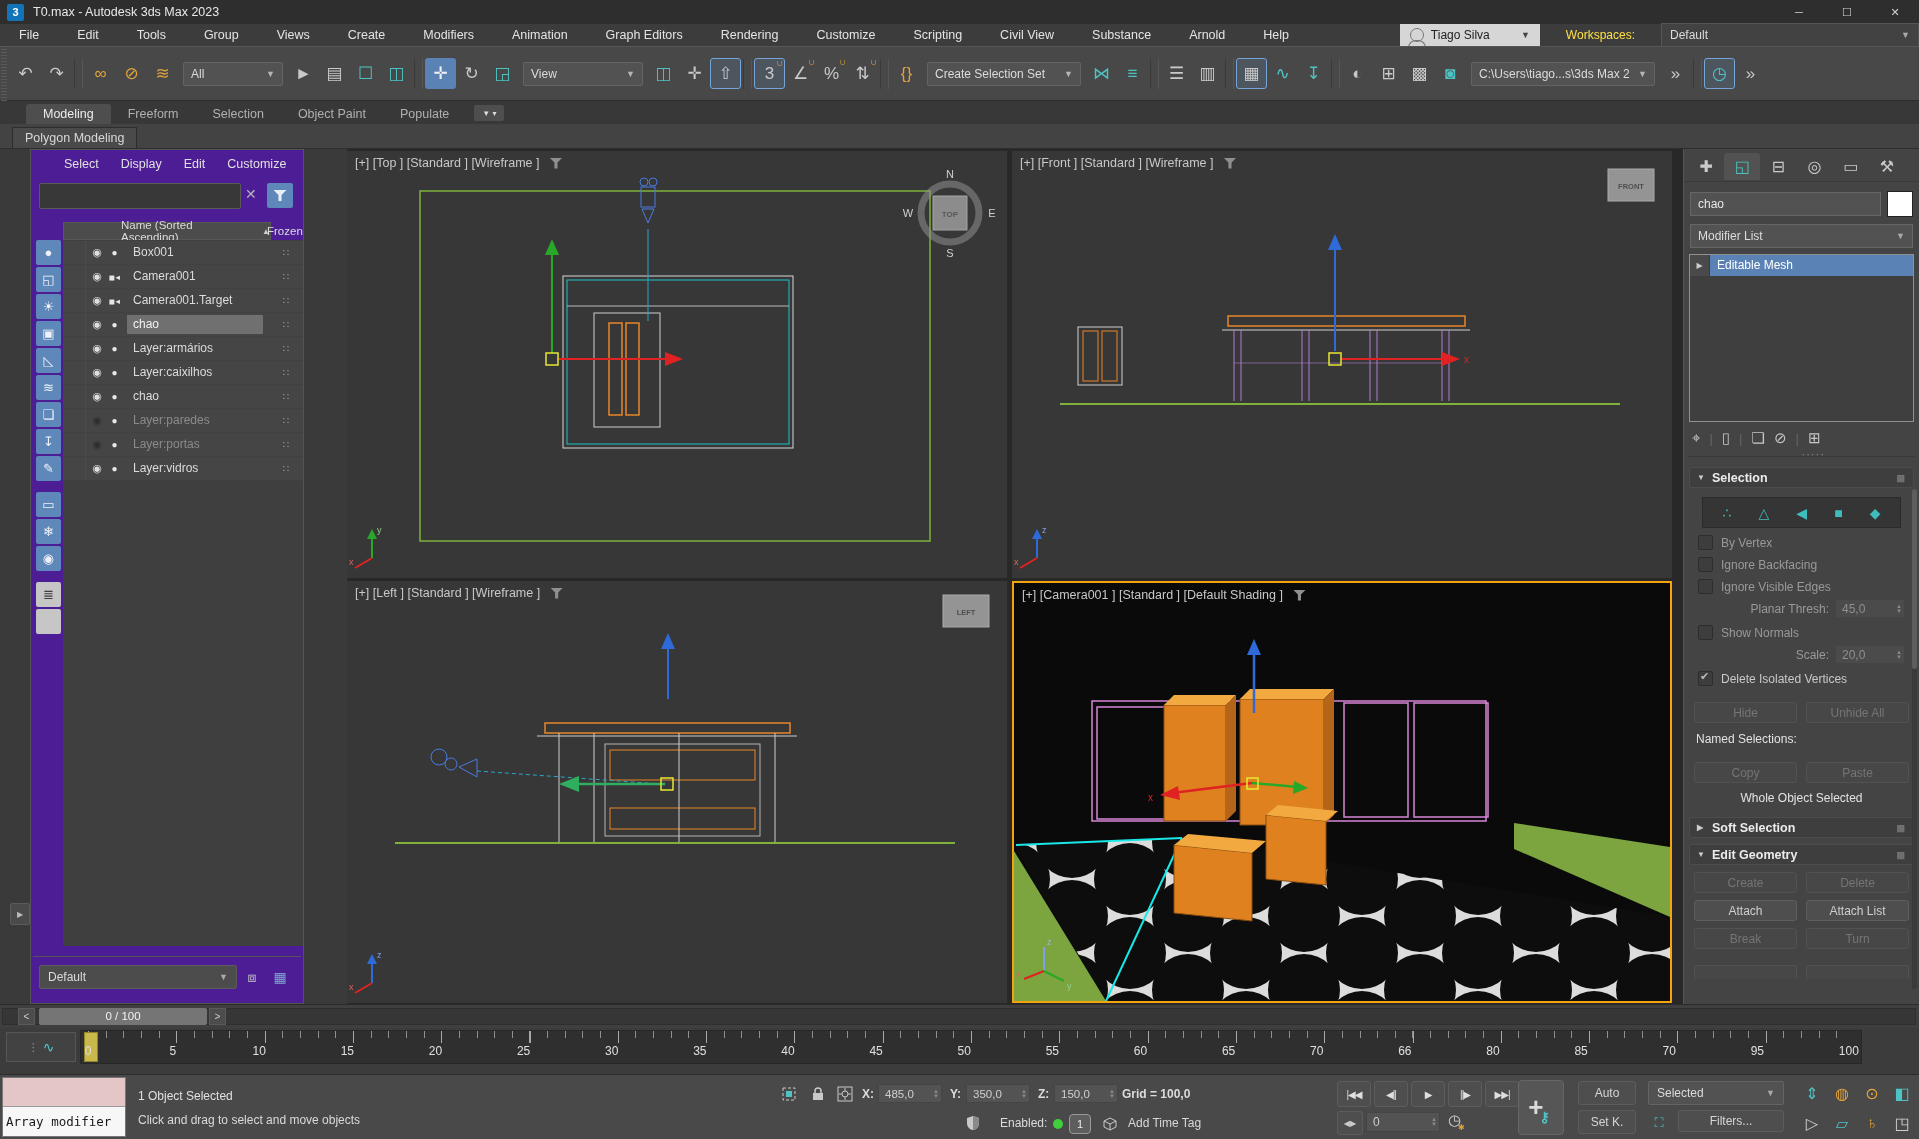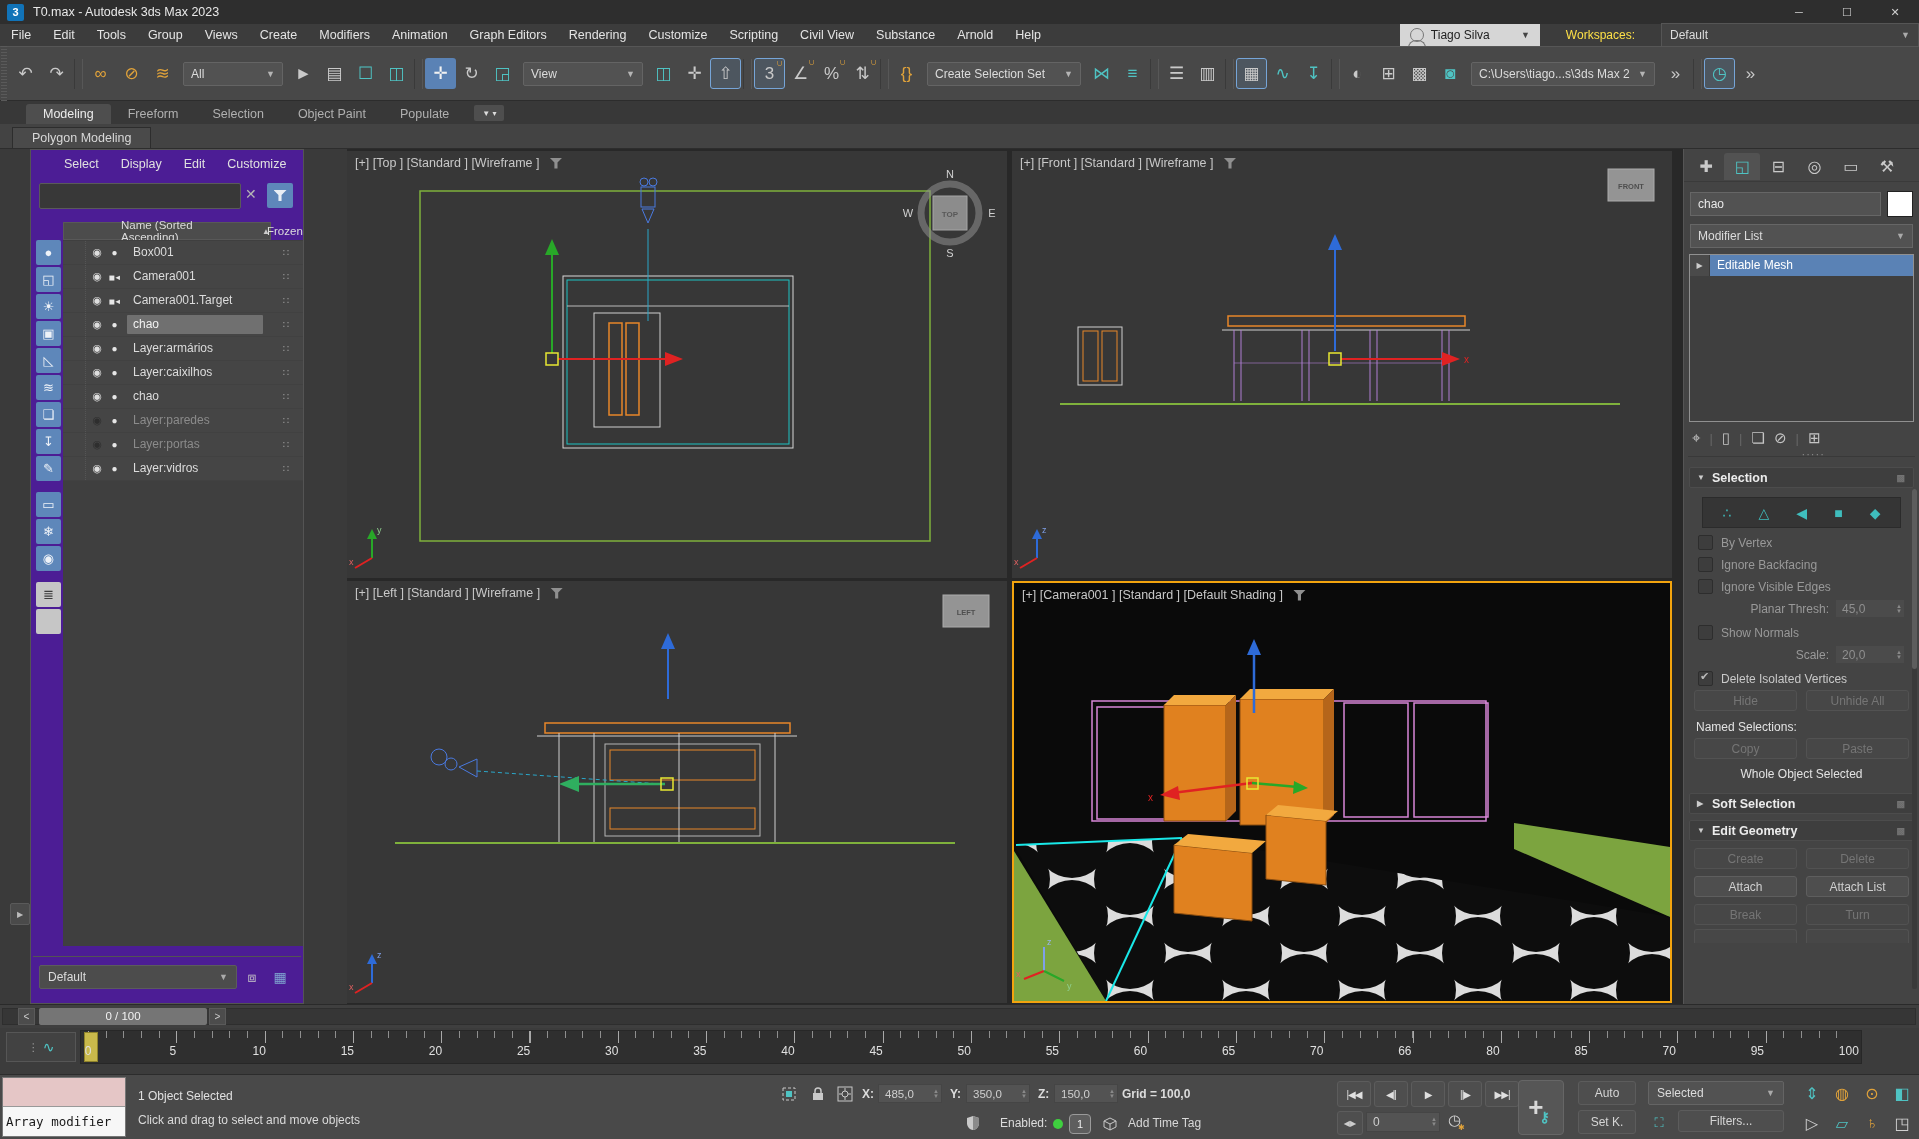--- a/index.html
+++ b/index.html
@@ -6,21 +6,21 @@
 #app{position:relative;width:1919px;height:1139px;background:#3a3a3a;font-family:"Liberation Sans",sans-serif;font-size:12px;color:#d6d6d6;overflow:hidden}
 
 .titlebar{position:absolute;left:0;top:0;width:1919px;height:24px;background:#2e2e2e;display:flex;align-items:center}
 .logo{width:17px;height:17px;background:#1173b8;color: #fff;font-weight:bold;font-size:11px;display:flex;align-items:center;justify-content:center;border-radius:2px;margin:0 9px 0 7px}
 .wtitle{color:#e8e8e8;font-size:12.5px}
 .winbtns{margin-left:auto;display:flex}
 .wbtn{width:48px;height:24px;display:flex;align-items:center;justify-content:center;color:#cfcfcf;font-size:11px}
 
 .menubar{position:absolute;left:0;top:24px;width:1919px;height:22px;background:#3c3c3c;display:flex;align-items:center}
 .menus{display:flex}
-.menu-item{padding:0 11px;line-height:22px;color:#e4e4e4;font-size:12.5px;white-space:nowrap}
+.menu-item{padding:0 19px;line-height:22px;color:#e4e4e4;font-size:12.5px;white-space:nowrap}
 .account{margin-left:auto;display:flex;align-items:center;height:22px}
 .userchip{background:#d6d6d6;color:#222;height:22px;display:flex;align-items:center;padding:0 10px;gap:7px;min-width:120px}
 .usericon{width:12px;height:12px;border:1.5px solid #777;border-radius:50%;position:relative}
 .usericon::after{content:"";position:absolute;left:-3px;top:11px;width:16px;height:7px;border:1.5px solid #777;border-bottom:none;border-radius:8px 8px 0 0}
 .chipArr{margin-left:auto;font-size:9px;color:#444}
 .wslabel{padding:0 26px;color:#fde047}
 .wsdrop{width:240px;height:22px;background:#424242;border:1px solid #555;display:flex;align-items:center;padding:0 8px;color:#dcdcdc}
 .wsdrop .arr{margin-left:auto;font-size:9px;color:#aaa}
 
 .toolbar{position:absolute;left:0;top:46px;width:1919px;height:55px;background:#484848;border-top:1px solid #565656;border-bottom:1px solid #2c2c2c;display:flex;align-items:center;padding-left:10px;box-sizing:border-box}
@@ -32,21 +32,21 @@
 .ticon.sep{width:7px;border-radius:0;border-left:1px solid #3a3a3a;border-right:1px solid #575757;height:30px;margin:0 2px}
 .ticon.magnet::after{content:"∩";position:absolute;right:1px;top:0;font-size:10px;color:#e0a23a;font-weight:bold;transform:rotate(180deg)}
 .tdrop{height:22px;background:#525252;border:1px solid #646464;border-radius:2px;display:flex;align-items:center;padding:0 7px;color:#dcdcdc;margin:0 5px;flex:none}
 .tdrop .arr{margin-left:auto;font-size:9px;color:#b5b5b5;padding-left:8px}
 
 .ribtabs{position:absolute;left:0;top:101px;width:1919px;height:23px;background:#383838;display:flex;align-items:flex-end;padding-left:26px;box-sizing:border-box}
 .rtab{padding:3px 17px;font-size:12.5px;color:#b0b0b0}
 .rtab.active{background:#4e4e4e;color:#ececec;border-radius:3px 3px 0 0}
 .ribmore{width:30px;height:16px;margin:0 0 3px 8px;background:#4e4e4e;border-radius:2px;color:#ddd;font-size:8px;display:flex;align-items:center;justify-content:center;gap:3px}
 .ribpanel{position:absolute;left:0;top:124px;width:1919px;height:25px;background:#434343;border-bottom:1px solid #2d2d2d;display:flex;align-items:flex-end;box-sizing:border-box}
-.rtab2{margin-left:12px;background:#4a4a4a;border:1px solid #2d2d2d;border-bottom:none;padding:3px 19px;color:#d8d8d8;font-size:12.5px}
+.rtab2{margin-left:12px;background:#4a4a4a;border:1px solid #2d2d2d;border-bottom:none;padding:3px 12px;color:#d8d8d8;font-size:12.5px}
 
 .explorer{position:absolute;left:30px;top:149px;width:274px;height:855px;background:#4c1d95;border:1px solid #545454;box-sizing:border-box}
 .xmenus{display:flex;padding:5px 0 0 22px}
 .xmenu{padding:2px 11px;font-size:12.5px;color:#e0e0e0}
 .searchbox{position:absolute;left:8px;top:33px;width:200px;height:24px;background:#383838;border:1px solid #5a5a5a;border-radius:2px}
 .xclear{position:absolute;left:214px;top:36px;color:#b5b5b5;font-size:14px}
 .xfunnel{position:absolute;left:236px;top:33px;width:26px;height:25px;background:#5e87ba;border-radius:2px;display:flex;align-items:center;justify-content:center}
 .funnel{width:13px;height:11px;background:#e8eef5;clip-path:polygon(0 0,100% 0,62% 45%,62% 100%,38% 100%,38% 45%)}
 .funnel.dark{background:#8f8f8f}
 .xheader{position:absolute;left:32px;top:72px;width:208px;height:18px;background:#4c4c4c;border:1px solid #585858;display:flex;align-items:center;font-size:11.5px;color:#dcdcdc;box-sizing:border-box}
@@ -110,21 +110,21 @@
 .rollhead .tri{font-size:8px;color:#ccc;width:8px}
 .rollhead .grip{margin-left:auto;color:#737373;font-size:9px;letter-spacing:1px}
 .subobj{margin:9px 18px 4px;height:29px;background:#353535;border:1px solid #2b2b2b;display:flex;align-items:center;justify-content:space-around;padding:0 6px}
 .soicon{color:#3fbdbd;font-size:14px}
 .chkrow{display:flex;align-items:center;gap:8px;margin:7px 0 0 14px;color:#999;height:15px}
 .chk{width:13px;height:13px;background:#3d3d3d;border:1px solid #2d2d2d;border-radius:2px;position:relative;flex:none}
 .chk.on::after{content:"✔";position:absolute;left:1px;top:-2px;color:#b9b9b9;font-size:11px}
 .sprow{display:flex;align-items:center;margin:5px 14px 0 0;color:#999;justify-content:flex-end;gap:6px}
 .spfield{width:70px;height:19px;background:#4b4b4b;border:1px solid #444;color:#8f8f8f;display:flex;align-items:center;padding:0 2px 0 6px;box-sizing:border-box;justify-content:space-between}
 .spin{display:flex;flex-direction:column;font-size:6px;line-height:5px;color:#8a8a8a}
-.btnrow{display:flex;gap:9px;margin:4px 10px 0}
+.btnrow{display:flex;gap:9px;margin:16px 10px 0}
 .btn2{flex:1;height:21px;background:#4e4e4e;border:1px solid #5e5e5e;border-radius:3px;color:#cfcfcf;display:flex;align-items:center;justify-content:center;font-size:12px;box-sizing:border-box}
 .btn2.off{color:#757575;background:#474747;border-color:#525252}
 .plabel{margin:9px 0 0 12px;color:#e2e2e2}
 .centertxt{text-align:center;margin-top:8px;color:#e2e2e2}
 .btngrid{display:grid;grid-template-columns:1fr 1fr;gap:7px 9px;margin:7px 10px 0}
 .cscroll{position:absolute;right:2px;top:340px;width:5px;height:500px;background:#3a3a3a;border-radius:3px}
 .cscroll::after{content:"";position:absolute;left:0;top:0;width:5px;height:180px;background:#5d5d5d;border-radius:3px}
 
 .timeslider{position:absolute;left:0;top:1004px;width:1919px;height:24px;background:#3f3f3f;border-top:1px solid #2a2a2a;box-sizing:border-box}
 .tstrack{position:absolute;left:2px;top:3px;width:1914px;height:17px;background:#363636;border:1px solid #2e2e2e;box-sizing:border-box}

